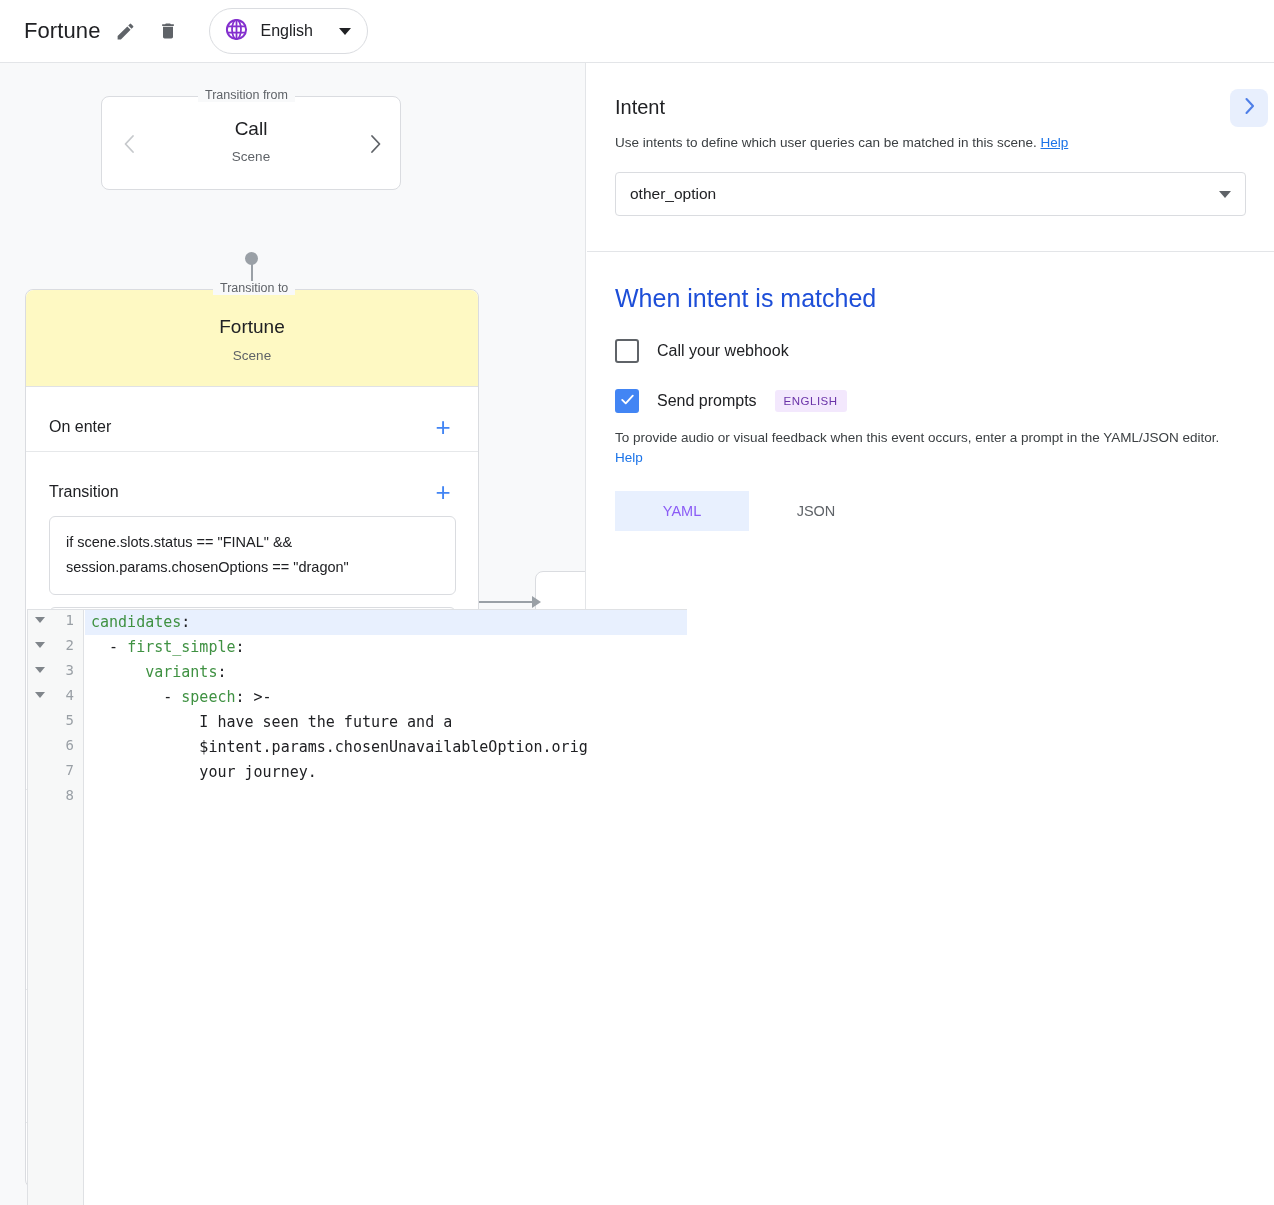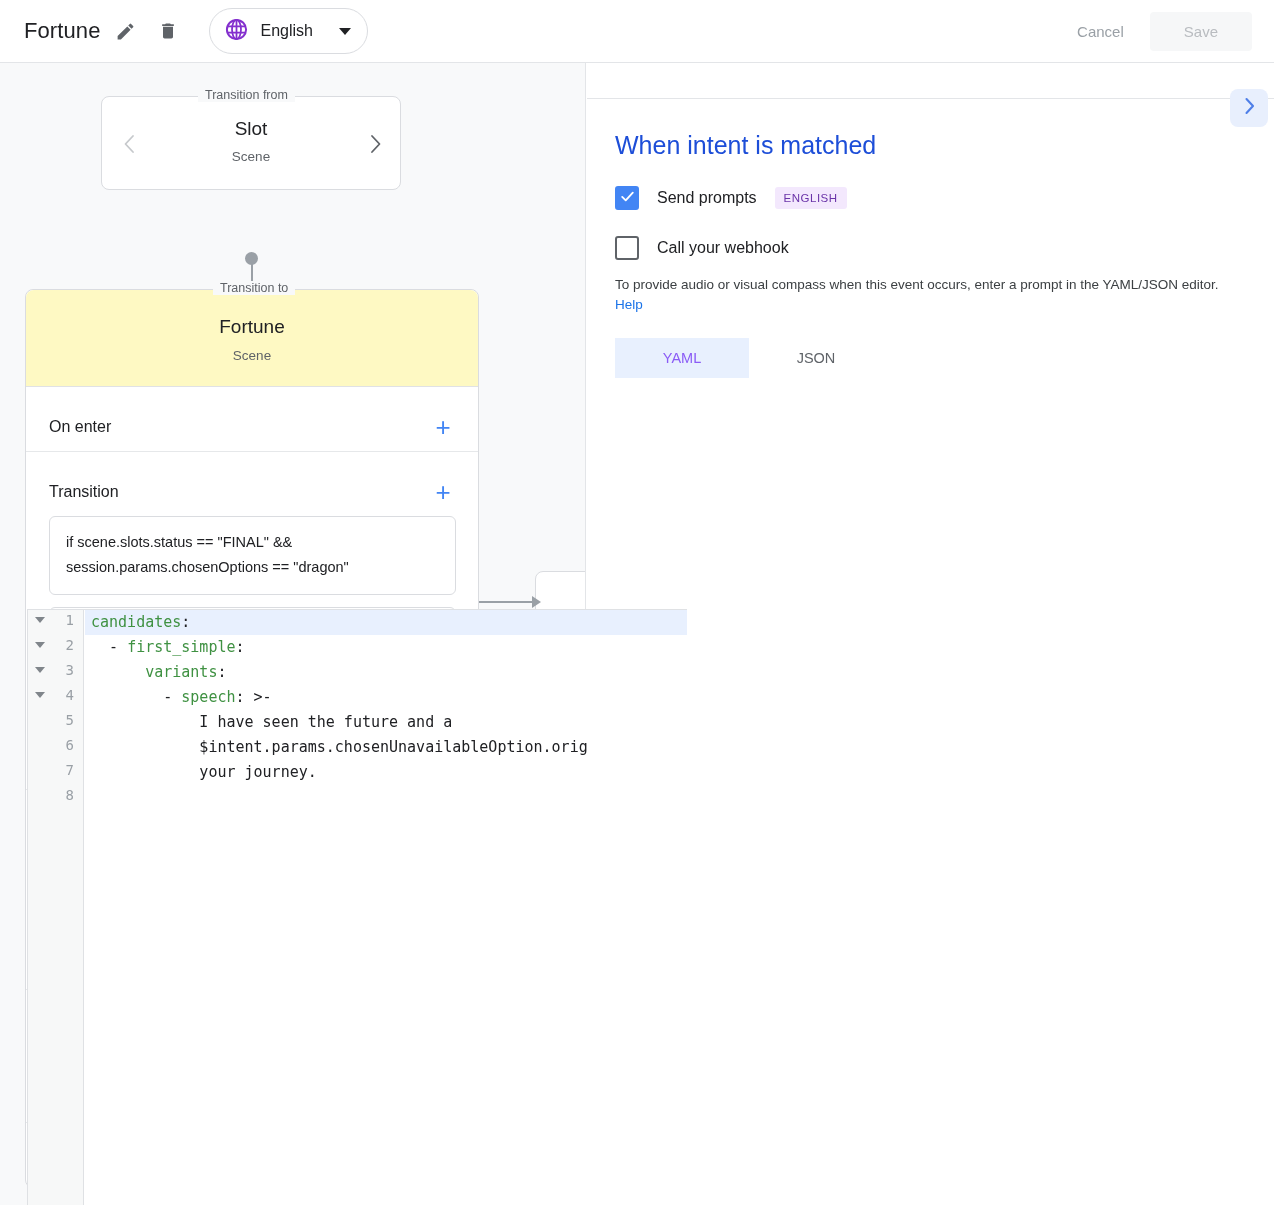--- a/index.html
+++ b/index.html
@@ -286,33 +286,29 @@
         <ellipse cx="12" cy="12" rx="4.3" ry="9.2" fill="none" stroke="#8430ce" stroke-width="1.7"></ellipse>
         <line x1="3" y1="9" x2="21" y2="9" stroke="#8430ce" stroke-width="1.7"></line>
         <line x1="3" y1="15" x2="21" y2="15" stroke="#8430ce" stroke-width="1.7"></line>
         <line x1="12" y1="2.8" x2="12" y2="21.2" stroke="#8430ce" stroke-width="1.7"></line>
       </svg>
     </span>
     <span class="lang-label">English</span>
     <span class="chip-caret"></span>
   </div>
 
-  <div class="topbar-right">
-    <button class="btn-cancel">Cancel</button>
-    <button class="btn-save">Save</button>
-  </div>
 </div>
 
 <div class="body-wrap">
 
   <div class="left-pane">
 
     <div class="trans-from">
       <span class="fieldset-label">Transition from</span>
-      <div class="tf-title">Slot</div>
+      <div class="tf-title">Call</div>
       <div class="tf-sub">Scene</div>
       <span class="nav-chev prev">
         <svg width="18" height="24" viewBox="0 0 18 24">
             <path d="M13 4 L5.5 12 L13 20" fill="none" stroke="#c6c9cc" stroke-width="1.8" stroke-linecap="round" stroke-linejoin="round"></path>
           </svg>
       </span>
       <span class="nav-chev next">
         <svg width="18" height="24" viewBox="0 0 18 24">
             <path d="M5 4 L12.5 12 L5 20" fill="none" stroke="#5f6368" stroke-width="1.8" stroke-linecap="round" stroke-linejoin="round"></path>
           </svg>
@@ -411,45 +407,56 @@
   <div class="right-pane">
 
     <div class="expand-btn">
       <span>
         <svg width="17" height="22" viewBox="0 0 17 22">
             <path d="M5.5 4 L12 11 L5.5 18" fill="none" stroke="#4f7fe8" stroke-width="2.1" stroke-linecap="round" stroke-linejoin="round"></path>
           </svg>
       </span>
     </div>
 
+    <div class="rp-section">
+      <div class="rp-title">Intent</div>
+      <div class="rp-desc">
+        <span>Use intents to define which user queries can be matched in this scene.</span>
+        <span class="rp-link">Help</span>
+      </div>
+      <div class="select-box">
+        <span>other_option</span>
+        <span class="sel-caret"></span>
+      </div>
+    </div>
 
     <div class="rp-divider"></div>
 
     <div class="rp-section">
       <div class="rp-h2">When intent is matched</div>
+
+      <div class="check-row">
+        <span class="chk"></span>
+        <span class="chk-label">Call your webhook</span>
+      </div>
 
       <div class="check-row">
         <span class="chk checked">
           <span>
             <svg width="17" height="17" viewBox="0 0 24 24">
                 <path d="M4.5 12.5 L9.5 17.5 L19.5 6.5" fill="none" stroke="#ffffff" stroke-width="2.6" stroke-linecap="round" stroke-linejoin="round"></path>
               </svg>
           </span>
         </span>
         <span class="chk-label">Send prompts</span>
         <span class="badge">ENGLISH</span>
       </div>
 
-      <div class="check-row">
-        <span class="chk"></span>
-        <span class="chk-label">Call your webhook</span>
-      </div>
-
       <div class="hint">
-        <span>To provide audio or visual compass when this event occurs, enter a prompt in the YAML/JSON editor.</span>
+        <span>To provide audio or visual feedback when this event occurs, enter a prompt in the YAML/JSON editor.</span>
         <span class="rp-link2">Help</span>
       </div>
 
       <div class="tabs">
         <button class="tab active">YAML</button>
         <button class="tab">JSON</button>
       </div>
     </div>
   </div>
 

